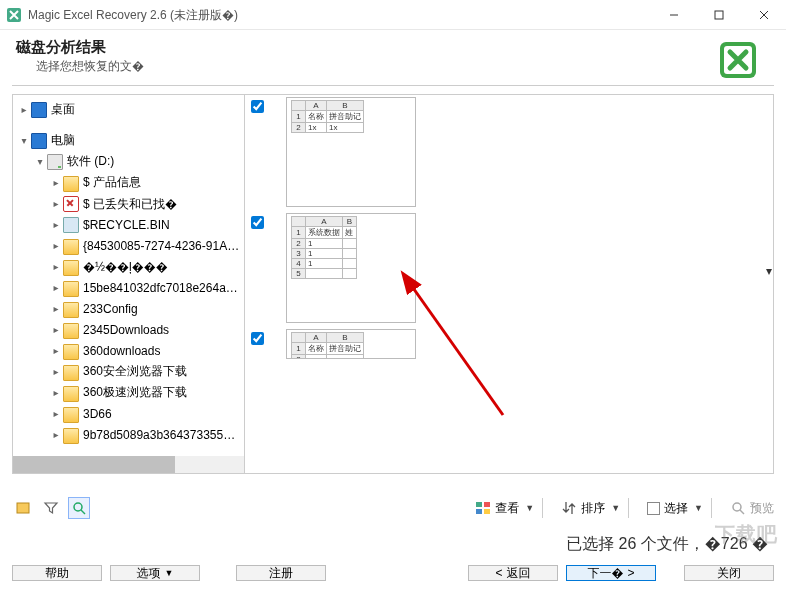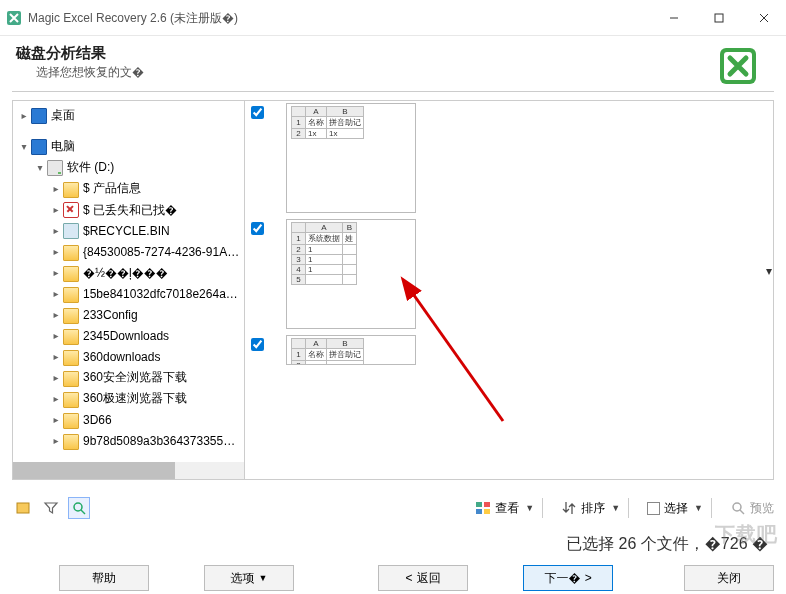--- a/index.html
+++ b/index.html
@@ -1,19 +1,19 @@
 <!DOCTYPE html>
 <html><head>
 <meta charset="utf-8">
 <style>
 * { box-sizing: border-box; margin: 0; padding: 0; font-family: "Microsoft YaHei", "Segoe UI", Tahoma, sans-serif; }
 body { background: #fff; width: 786px; height: 594px; overflow: hidden; position: relative; }
 
 
-.titlebar { height: 36px; background: #fff; border-bottom: 1px solid #e8e8e8; display: flex; align-items: center; padding: 0 0 0 6px; font-size: 12px; color: #555; }
+.titlebar { height: 30px; background: #fff; border-bottom: 1px solid #e8e8e8; display: flex; align-items: center; padding: 0 0 0 6px; font-size: 12px; color: #555; }
 .titlebar .appicon { width: 16px; height: 16px; margin-right: 6px; }
 .titlebar .title { flex: 1; }
 .winbtns { display: flex; height: 100%; }
 .winbtn { width: 45px; display: flex; align-items: center; justify-content: center; color: #555; font-size: 11px; cursor: default; }
 .winbtn svg { stroke: #333; }
 .winbtn.close svg { stroke: #333; }
 
 
 .header { padding: 8px 16px 10px 16px; position: relative; }
 .header h1 { font-size: 15px; font-weight: bold; color: #222; }
@@ -62,38 +62,38 @@
 .minisheet th { background: #ececec; }
 .minisheet .rowhdr { background: #ececec; text-align: center; }
 
 
 .arrow { position: absolute; pointer-events: none; }
 
 
 .side-caret { position: absolute; right: 14px; top: 264px; color: #333; font-size: 12px; }
 
 
-.toolbar { display: flex; align-items: center; margin: 14px 12px 0 12px; font-size: 12px; height: 28px; }
+.toolbar { display: flex; align-items: center; margin: 20px 12px 0 12px; font-size: 12px; height: 28px; }
 .toolbar .left { display: flex; gap: 6px; }
 .toolbar .tbtn { width: 22px; height: 22px; border: 1px solid transparent; display: flex; align-items: center; justify-content: center; }
 .toolbar .tbtn.active { border: 1px solid #8ab4f8; background: #e8f0fe; }
 .toolbar .spacer { flex: 1; }
 .toolbar .grp { display: flex; align-items: center; gap: 4px; margin-left: 10px; }
 .toolbar .grp .caret { font-size: 9px; color: #444; margin-left: 2px; }
 .toolbar .vline { width: 1px; height: 20px; background: #ccc; margin: 0 8px; }
 .toolbar .dim { color: #999; }
 .tiny-icon { width: 16px; height: 16px; }
 
 
 .status { text-align: right; font-size: 16px; color: #333; margin: 10px 18px 0 0; }
 
 
 .buttons { display: flex; align-items: center; padding: 10px 12px 0 12px; gap: 8px; }
 .buttons .bspacer { flex: 1; }
-.btn { min-width: 90px; height: 26px; font-size: 12px; background: #f3f3f3; border: 1px solid #bcbcbc; display: flex; align-items: center; justify-content: center; cursor: default; margin-left: 47px; }
+.btn { min-width: 90px; height: 16px; font-size: 12px; background: #f3f3f3; border: 1px solid #bcbcbc; display: flex; align-items: center; justify-content: center; cursor: default; }
 .btn.opt .caret { font-size: 9px; margin-left: 4px; }
 .btn.next { border: 1px solid #0078d7; background: #e5f1fb; }
 .btn .arrow-l { margin-right: 4px; }
 .btn .arrow-r { margin-left: 4px; }
 
 .watermark { position: absolute; right: 8px; bottom: 46px; font-size: 20px; font-weight: bold; color: rgba(120,120,120,0.35); letter-spacing: 1px; pointer-events: none; }
 </style>
 </head>
 <body>
 
@@ -429,20 +429,23 @@
 
 <div class="buttons">
   <div class="btn">
       <span>帮助</span>
     </div>
   <div class="btn opt">
       <span>选项</span>
       <span class="caret">▼</span>
     </div>
   <div style="width:20px"></div>
+  <div class="btn">
+      <span>注册</span>
+    </div>
   <div class="bspacer"></div>
   <div class="btn">
       <span class="arrow-l">&lt;</span>
       <span>返回</span>
     </div>
   <div class="btn next">
       <span>下一�</span>
       <span class="arrow-r">&gt;</span>
     </div>
   <div style="width:12px"></div>

